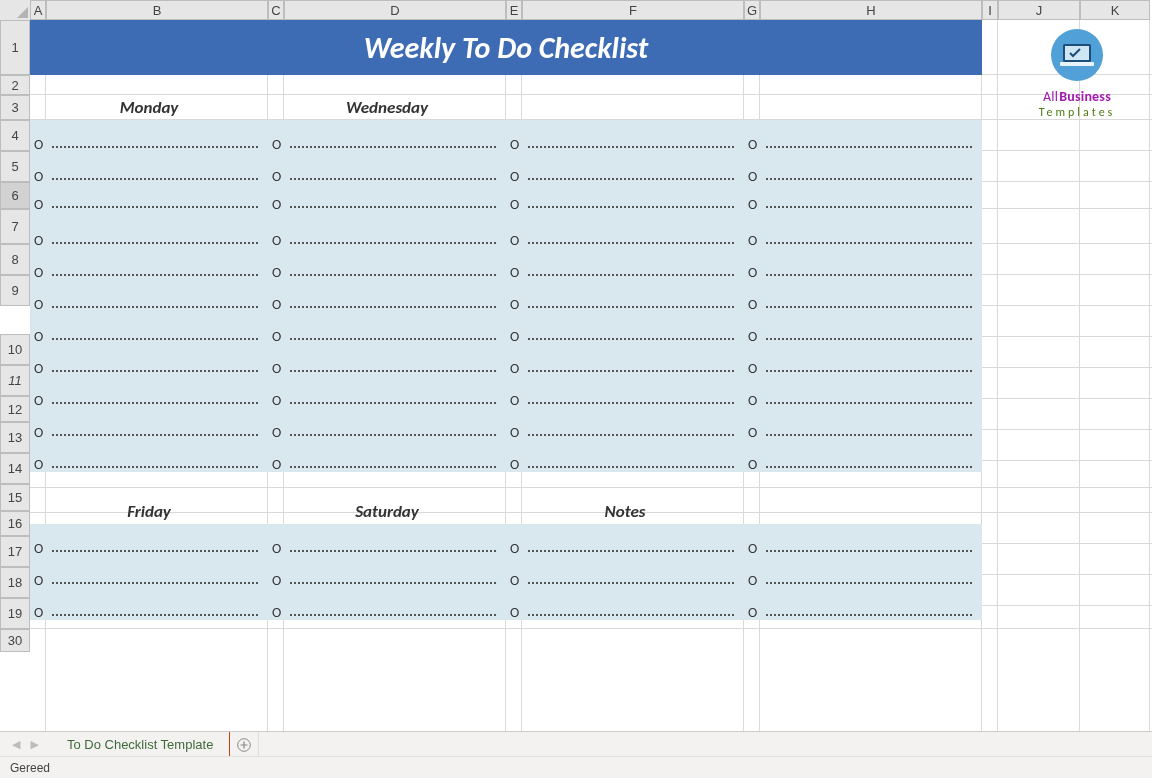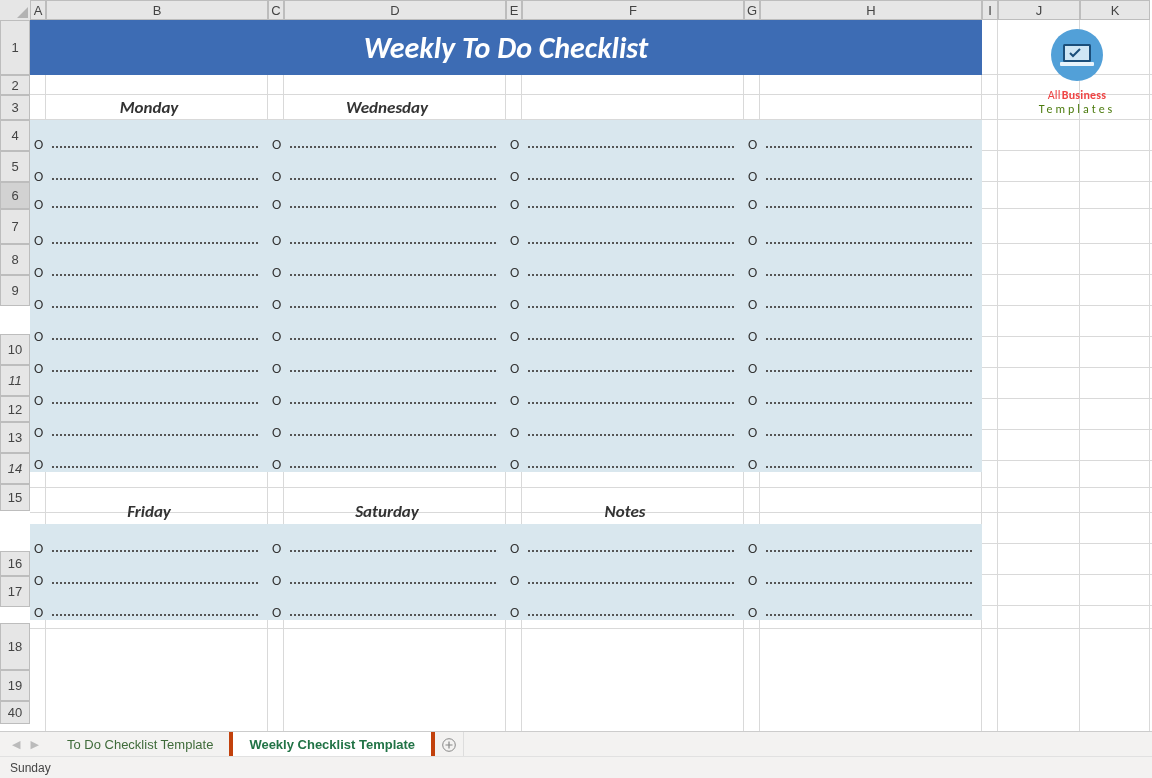--- a/index.html
+++ b/index.html
@@ -29,29 +29,29 @@
   .dayh{width:238px;font-weight:700;font-style:italic;font-size:17px;text-align:center;line-height:25px}
   .block{background:#d9e7ee}
   .block .rowline{display:flex;border-top:1px solid #d9e7ee}
   .cell{width:238px;height:100%;box-sizing:border-box;display:flex;align-items:flex-end}
   .bullet{width:18px;font-size:14px;padding-left:4px;line-height:1}
   .dotted{flex:1;border-bottom:2px dotted #555;margin-right:10px;margin-bottom:4px}
 
   
   .logo{position:absolute;top:28px;right:16px;width:118px;text-align:center}
   .logo svg{display:block;margin:0 auto 6px}
-  .logo .l1{color:#ef4444;font-size:12px;letter-spacing:.2px}
+  .logo .l1{color:#a21caf;font-size:14px;letter-spacing:.2px}
   .logo .l1 b{font-weight:700}
   .logo .l2{color:#4d7c0f;font-size:12px;letter-spacing:3px}
 
   
   .tabstrip{position:absolute;left:0;right:0;bottom:21px;height:25px;background:#f3f2f1;border-top:1px solid #ccc;display:flex;align-items:stretch;font-family:"Segoe UI",Arial,sans-serif;font-size:13px}
   .tabstrip .nav{display:flex;align-items:center;padding:0 8px;gap:2px}
   .tabstrip .nav span{color:#bbb;font-size:11px;padding:0 4px}
-  .tab{padding:12px 16px;display:flex;align-items:center;border-right:4px solid #c2410c;color:#3f6b3a;background:#f3f2f1;cursor:pointer}
+  .tab{padding:12px 16px;display:flex;align-items:center;border-right:1px solid #c2410c;color:#3f6b3a;background:#f3f2f1;cursor:pointer}
   .tab.active{background:#fff;border-bottom:2px solid #217346;font-weight:600;color:#217346}
   .addtab{width:28px;display:flex;align-items:center;justify-content:center;color:#666;cursor:pointer}
   .tabstrip .scrolltrack{flex:1;position:relative;border-left:1px solid #ddd}
   .status{position:absolute;left:0;right:0;bottom:0;height:21px;background:#f3f2f1;border-top:1px solid #e1e1e1;display:flex;align-items:center;padding:0 10px;font-size:12px;color:#444;font-family:"Segoe UI",Arial,sans-serif}
 </style>
 </head>
 <body>
 
 <div class="corner"></div>
 
@@ -75,27 +75,27 @@
     <div class="hdr rowh" style="height: 31px;">4</div>
     <div class="hdr rowh" style="height: 31px;">5</div>
     <div class="hdr rowh active" style="height: 27px;">6</div>
     <div class="hdr rowh" style="height: 35px;">7</div>
     <div class="hdr rowh" style="height: 31px;">8</div>
     <div class="hdr rowh" style="height: 31px;">9</div>
     <div class="hdr rowh" style="height: 31px; margin-top: 28px;">10</div>
     <div class="hdr rowh" style="height: 31px; font-style: italic;">11</div>
     <div class="hdr rowh" style="height: 26px;">12</div>
     <div class="hdr rowh" style="height: 31px;">13</div>
-    <div class="hdr rowh" style="height: 31px; font-style: italic;">14</div>
+    <div class="hdr rowh" style="height: 31px;">14</div>
     <div class="hdr rowh" style="height: 27px;">15</div>
-    <div class="hdr rowh" style="height: 25px; margin-top: 40px;">16</div>
+    <div class="hdr rowh" style="height: 25px;">16</div>
     <div class="hdr rowh" style="height: 31px; text-align: center;">17</div>
-    <div class="hdr rowh" style="height: 47px; margin-top: 16px;">18</div>
+    <div class="hdr rowh" style="height: 31px;">18</div>
     <div class="hdr rowh" style="height: 31px;">19</div>
-    <div class="hdr rowh" style="height: 23px;">40</div>
+    <div class="hdr rowh" style="height: 23px;">30</div>
   </div>
 
 <div class="grid" id="grid">
     <div class="vl" style="left: 15px;"></div>
     <div class="vl" style="left: 237px;"></div>
     <div class="vl" style="left: 253px;"></div>
     <div class="vl" style="left: 475px;"></div>
     <div class="vl" style="left: 491px;"></div>
     <div class="vl" style="left: 713px;"></div>
     <div class="vl" style="left: 729px;"></div>
@@ -408,26 +408,25 @@
   <div class="l2">Templates</div>
 </div>
 
 <div class="tabstrip">
   <div class="nav">
     <span>◀</span>
     <span>▶</span>
   </div>
   <div id="tabs" style="display:flex">
       <div class="tab">To Do Checklist Template</div>
-      <div class="tab active">Weekly Checklist Template</div>
     </div>
   <div class="addtab">
     <svg width="14" height="14" viewBox="0 0 14 14">
         <circle cx="7" cy="7" r="6.3" fill="none" stroke="#888"></circle>
         <path d="M7 3.5v7M3.5 7h7" stroke="#888" stroke-width="1.2"></path>
       </svg>
   </div>
   <div class="scrolltrack"></div>
 </div>
 
 <div class="status">
-  <span>Sunday</span>
+  <span>Gereed</span>
 </div>
 
 </body></html>

